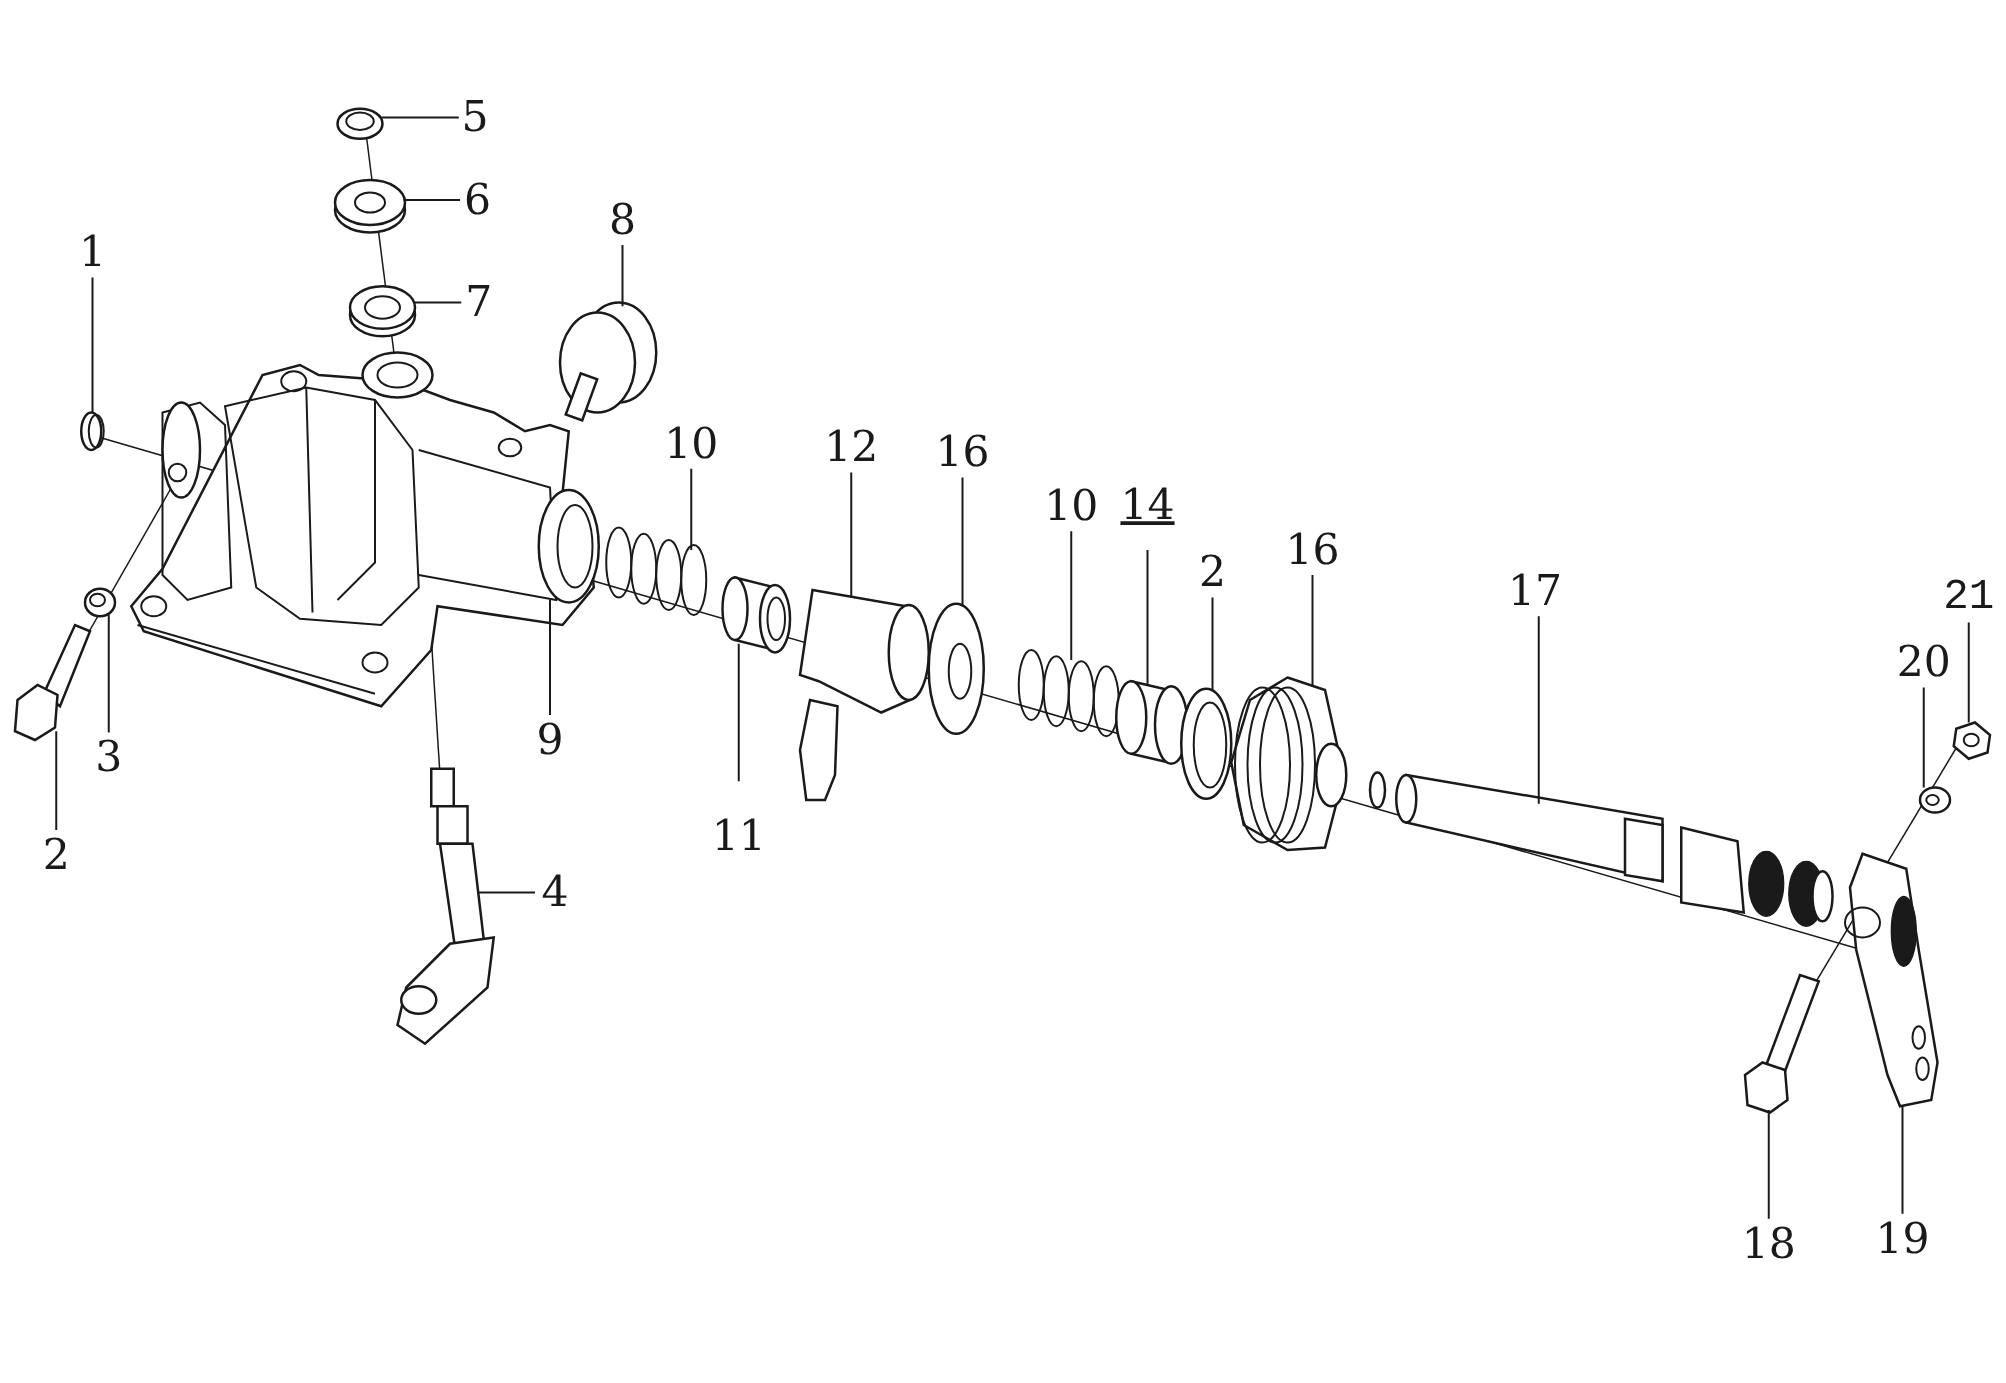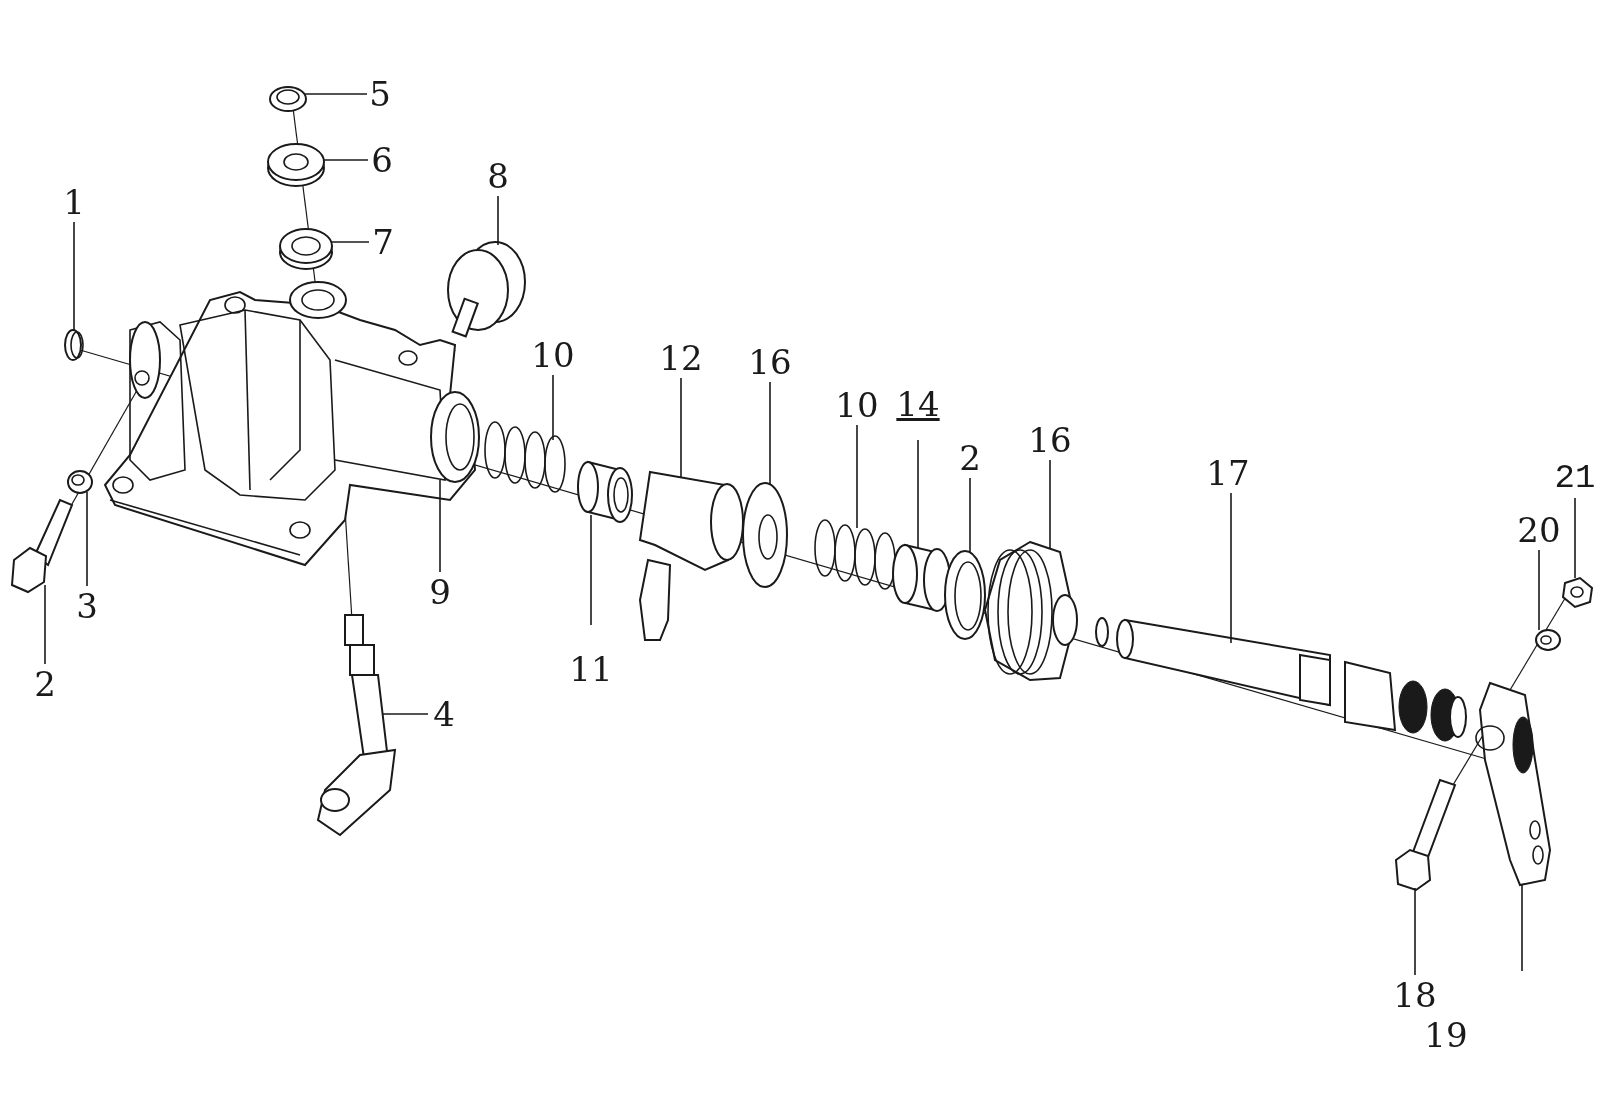--- a/index.html
+++ b/index.html
@@ -211,16 +211,16 @@
   <span class="lbl" style="left:553px;top:355px;">10</span>
   <span class="lbl" style="left:591px;top:669px;">11</span>
   <span class="lbl" style="left:681px;top:358px;">12</span>
   <span class="lbl" style="left:770px;top:362px;">16</span>
   <span class="lbl" style="left:857px;top:405px;">10</span>
   <span class="lbl" style="left:918px;top:404px;text-decoration:underline;">14</span>
   <span class="lbl" style="left:970px;top:458px;">2</span>
   <span class="lbl" style="left:1050px;top:440px;">16</span>
   <span class="lbl" style="left:1228px;top:473px;">17</span>
   <span class="lbl" style="left:1415px;top:995px;">18</span>
-  <span class="lbl" style="left:1446px;top:991px;margin-top:44px;">19</span>
+  <span class="lbl" style="left:1522px;top:991px;">19</span>
   <span class="lbl" style="left:1539px;top:530px;">20</span>
   <span class="lbl" style="left:1575px;top:478px;font-family:Liberation Mono, monospace;">21</span>
 </div>
 
 </body></html>

